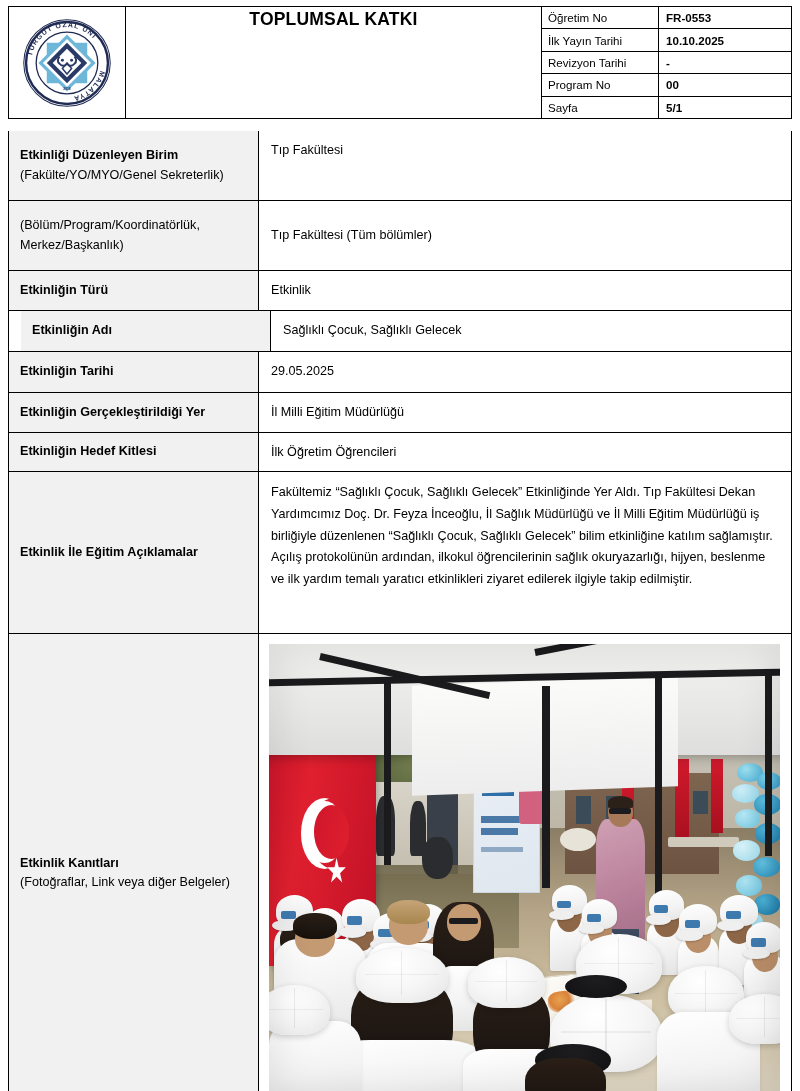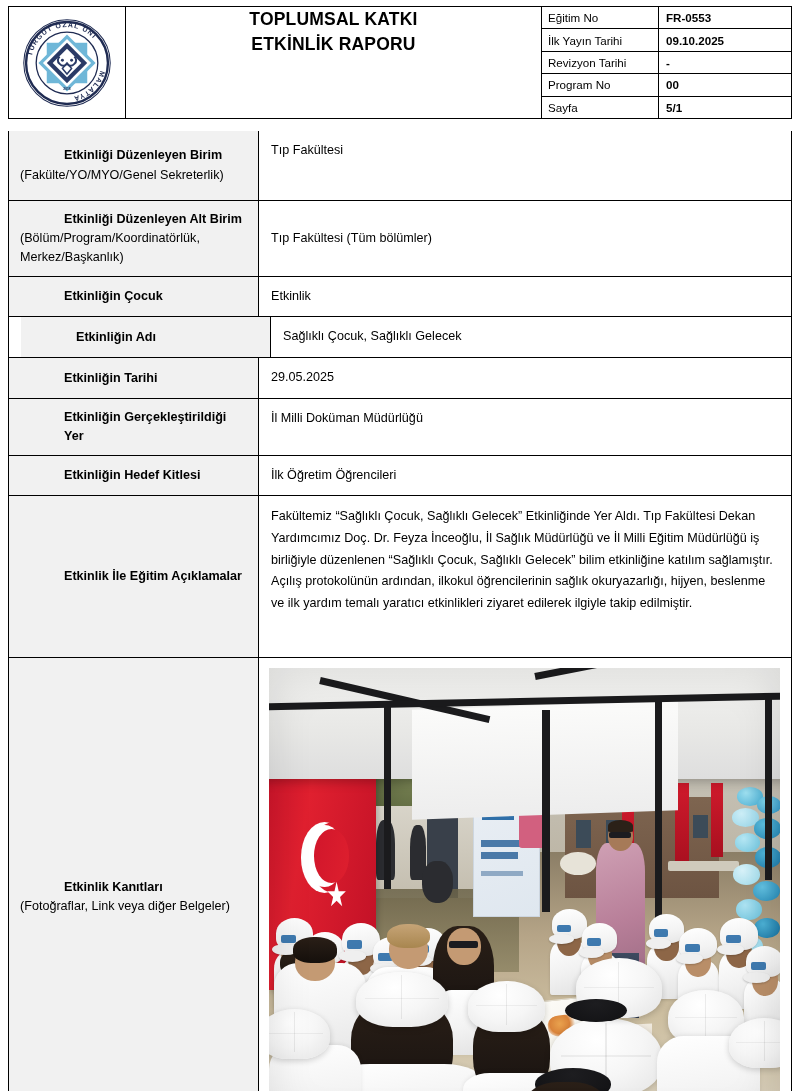--- a/index.html
+++ b/index.html
@@ -85,21 +85,21 @@
     flex: 0 0 250px;
     width: 250px;
     background: #f1f1f1;
     border-right: 1.4px solid #000;
     padding: 9px 10px 9px 11px;
     font-size: 12.6px;
     line-height: 1.52;
     display: flex; flex-direction: column; justify-content: center;
   }
   .cell-k.mid { justify-content: center; }
-  .cell-k .k-main { font-weight: bold; margin-left: 44px; }
+  .cell-k .k-main { font-weight: bold; }
   .cell-k .k-sub { font-weight: normal; }
   .cell-v {
     flex: 1 1 auto;
     padding: 9px 12px 9px 12px;
     font-size: 12.6px;
     line-height: 1.65;
     display: flex; flex-direction: column; justify-content: flex-start;
   }
   .cell-v.vcenter { justify-content: center; }
 
@@ -446,32 +446,31 @@
             <textPath href="#arcBot" startOffset="7%">MALATYA</textPath>
           </text>
           <text x="50" y="79" text-anchor="middle" font-family="Liberation Sans, sans-serif" font-size="3.6" font-weight="bold" fill="#1f2b52">2018</text>
         </svg>
       </div>
     </div>
 
     <div class="hdr-title">
       <div class="hdr-title-txt">
         <div>TOPLUMSAL KATKI</div>
-        <div>ETKİNLİK RAPORU</div>
       </div>
     </div>
 
     <div class="hdr-meta">
       <div class="meta-row">
-        <div class="meta-k">Eğitim No</div>
+        <div class="meta-k">Öğretim No</div>
         <div class="meta-v">FR-0553</div>
       </div>
       <div class="meta-row">
         <div class="meta-k">İlk Yayın Tarihi</div>
-        <div class="meta-v">09.10.2025</div>
+        <div class="meta-v">10.10.2025</div>
       </div>
       <div class="meta-row">
         <div class="meta-k">Revizyon Tarihi</div>
         <div class="meta-v">-</div>
       </div>
       <div class="meta-row">
         <div class="meta-k">Program No</div>
         <div class="meta-v">00</div>
       </div>
       <div class="meta-row">
@@ -486,29 +485,28 @@
     <div class="row r-unit">
       <div class="cell-k">
         <span class="k-main">Etkinliği Düzenleyen Birim</span>
         <span class="k-sub">(Fakülte/YO/MYO/Genel Sekreterlik)</span>
       </div>
       <div class="cell-v">Tıp Fakültesi</div>
     </div>
 
     <div class="row r-subunit">
       <div class="cell-k">
-        <span class="k-main">Etkinliği Düzenleyen Alt Birim</span>
         <span class="k-sub">(Bölüm/Program/Koordinatörlük, Merkez/Başkanlık)</span>
       </div>
       <div class="cell-v vcenter">Tıp Fakültesi (Tüm bölümler)</div>
     </div>
 
     <div class="row r-type">
       <div class="cell-k mid">
-        <span class="k-main">Etkinliğin Çocuk</span>
+        <span class="k-main">Etkinliğin Türü</span>
       </div>
       <div class="cell-v">Etkinlik</div>
     </div>
 
     <div class="row r-name">
       <div class="cell-k mid">
         <span class="k-main">Etkinliğin Adı</span>
       </div>
       <div class="cell-v">Sağlıklı Çocuk, Sağlıklı Gelecek</div>
     </div>
@@ -517,21 +515,21 @@
       <div class="cell-k mid">
         <span class="k-main">Etkinliğin Tarihi</span>
       </div>
       <div class="cell-v">29.05.2025</div>
     </div>
 
     <div class="row r-place">
       <div class="cell-k mid">
         <span class="k-main">Etkinliğin Gerçekleştirildiği Yer</span>
       </div>
-      <div class="cell-v">İl Milli Doküman Müdürlüğü</div>
+      <div class="cell-v">İl Milli Eğitim Müdürlüğü</div>
     </div>
 
     <div class="row r-target">
       <div class="cell-k mid">
         <span class="k-main">Etkinliğin Hedef Kitlesi</span>
       </div>
       <div class="cell-v">İlk Öğretim Öğrencileri</div>
     </div>
 
     <div class="row r-desc">

